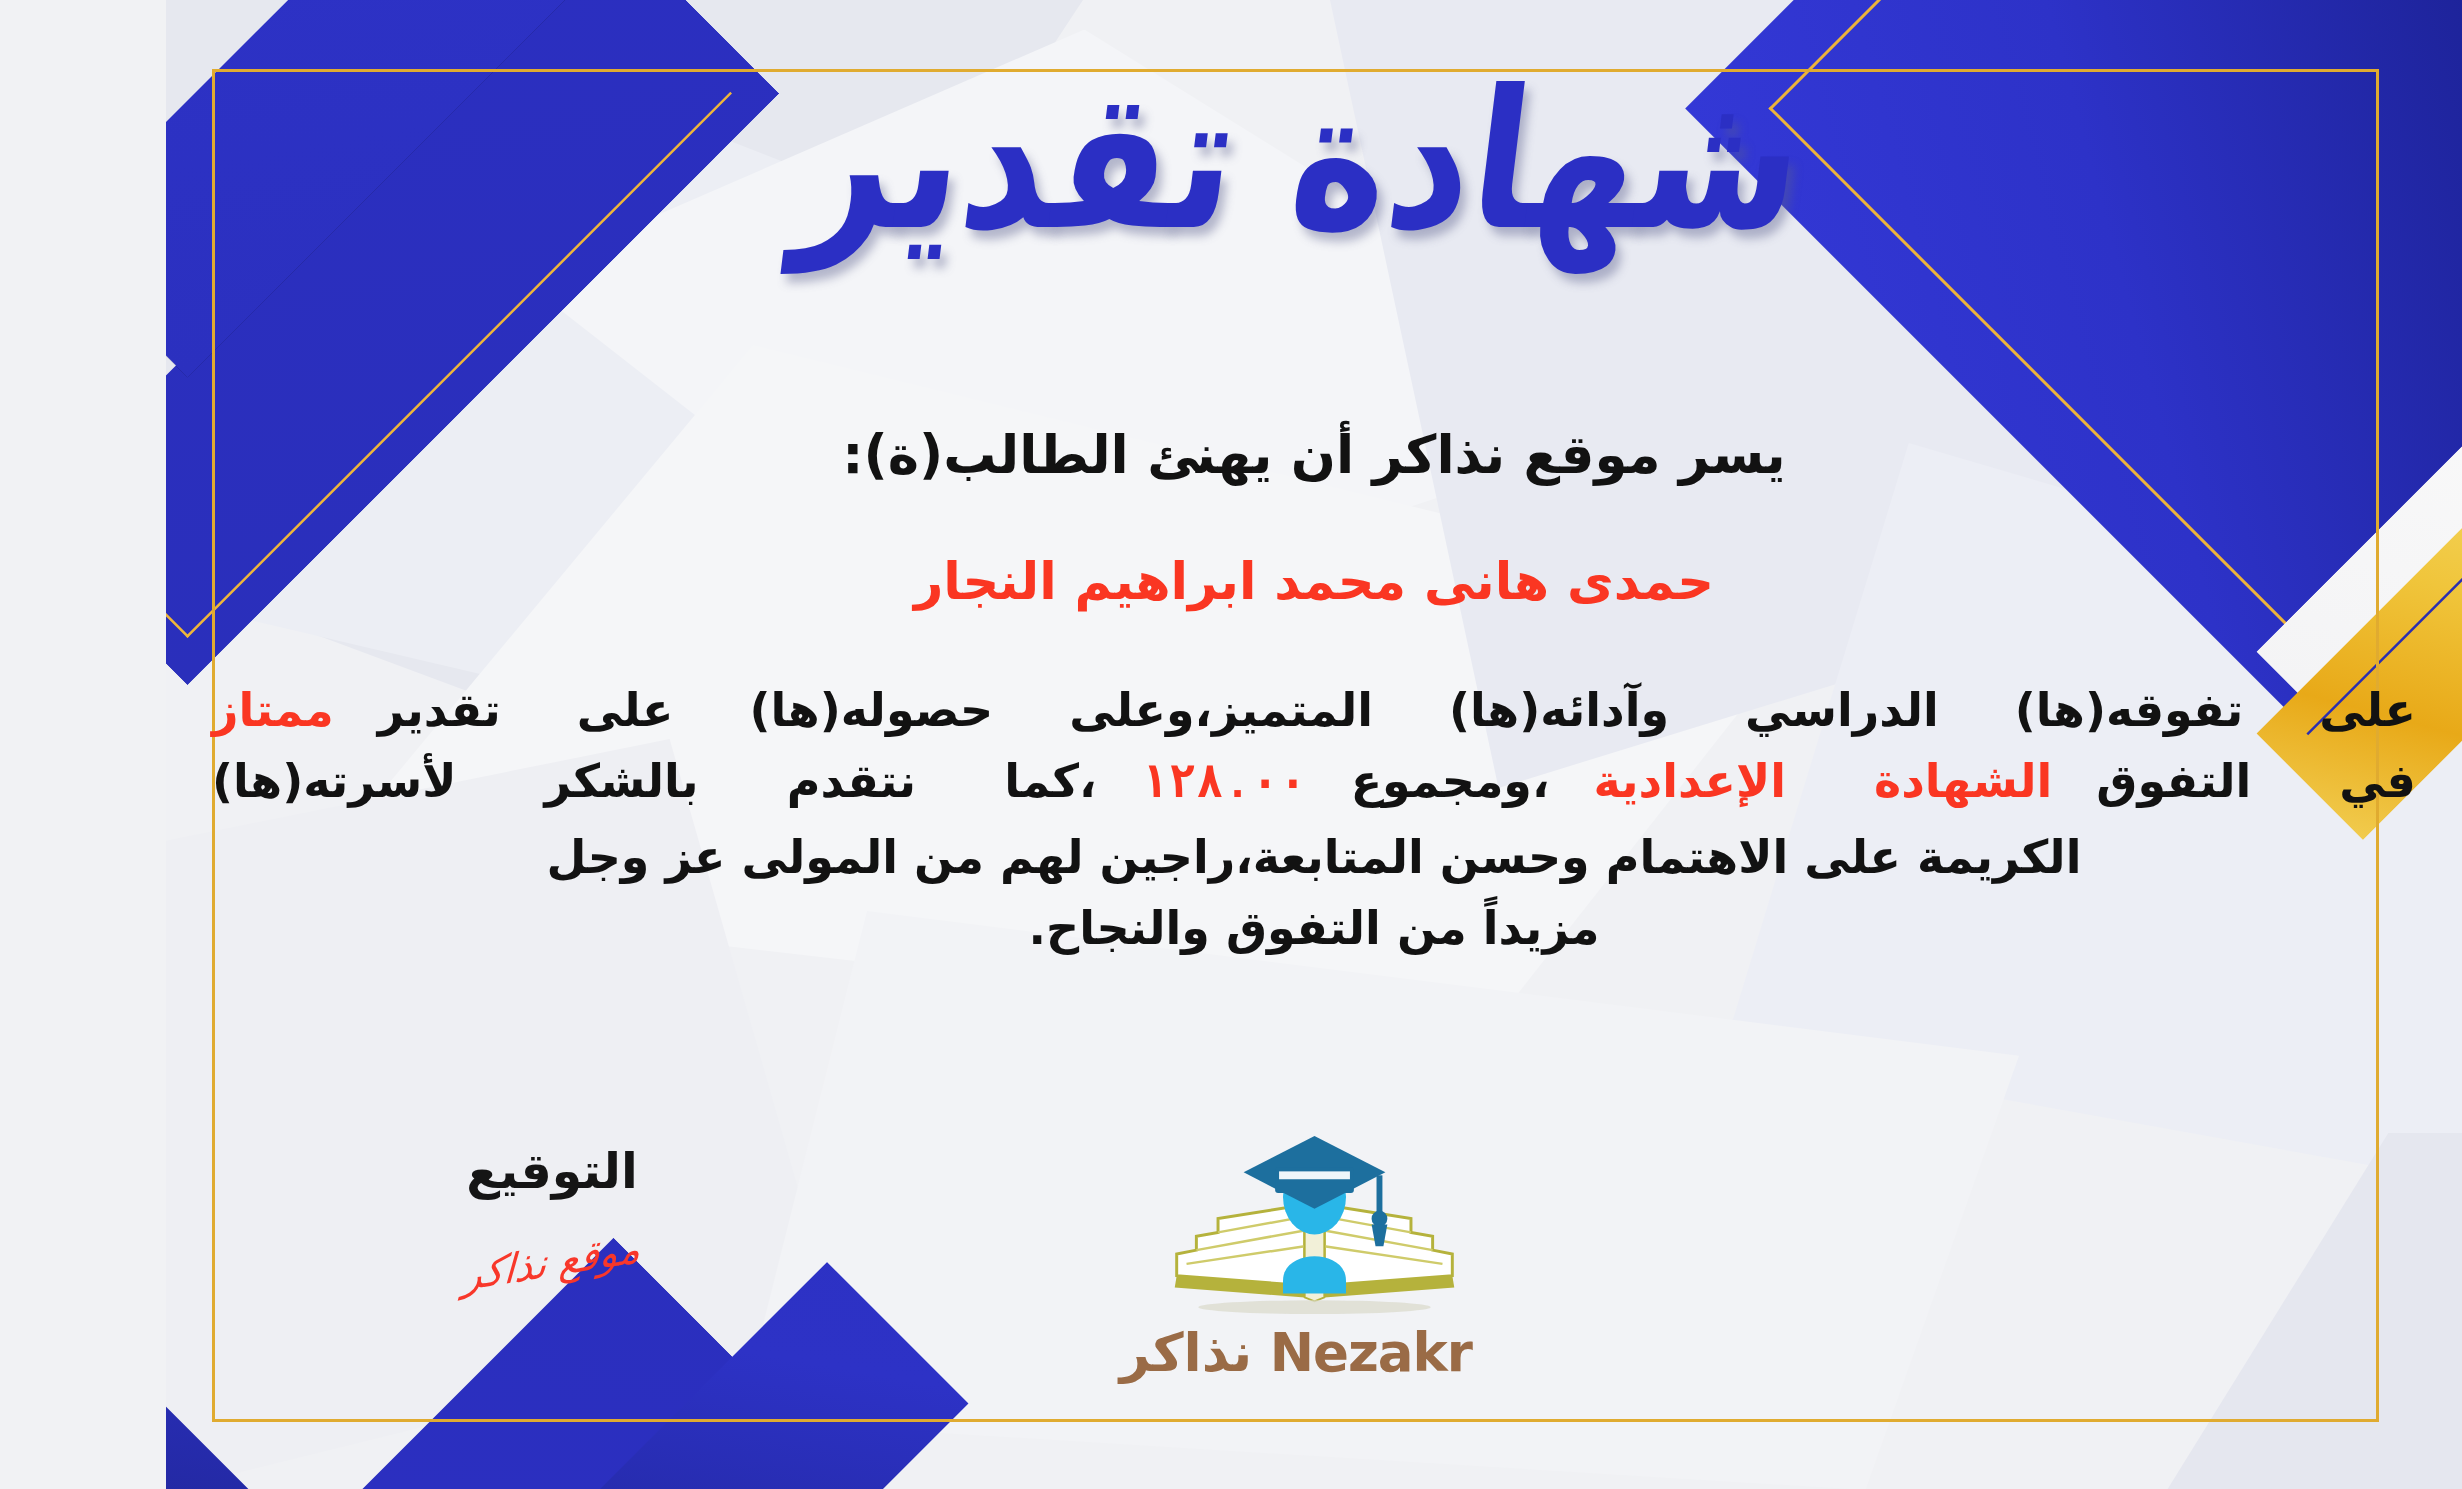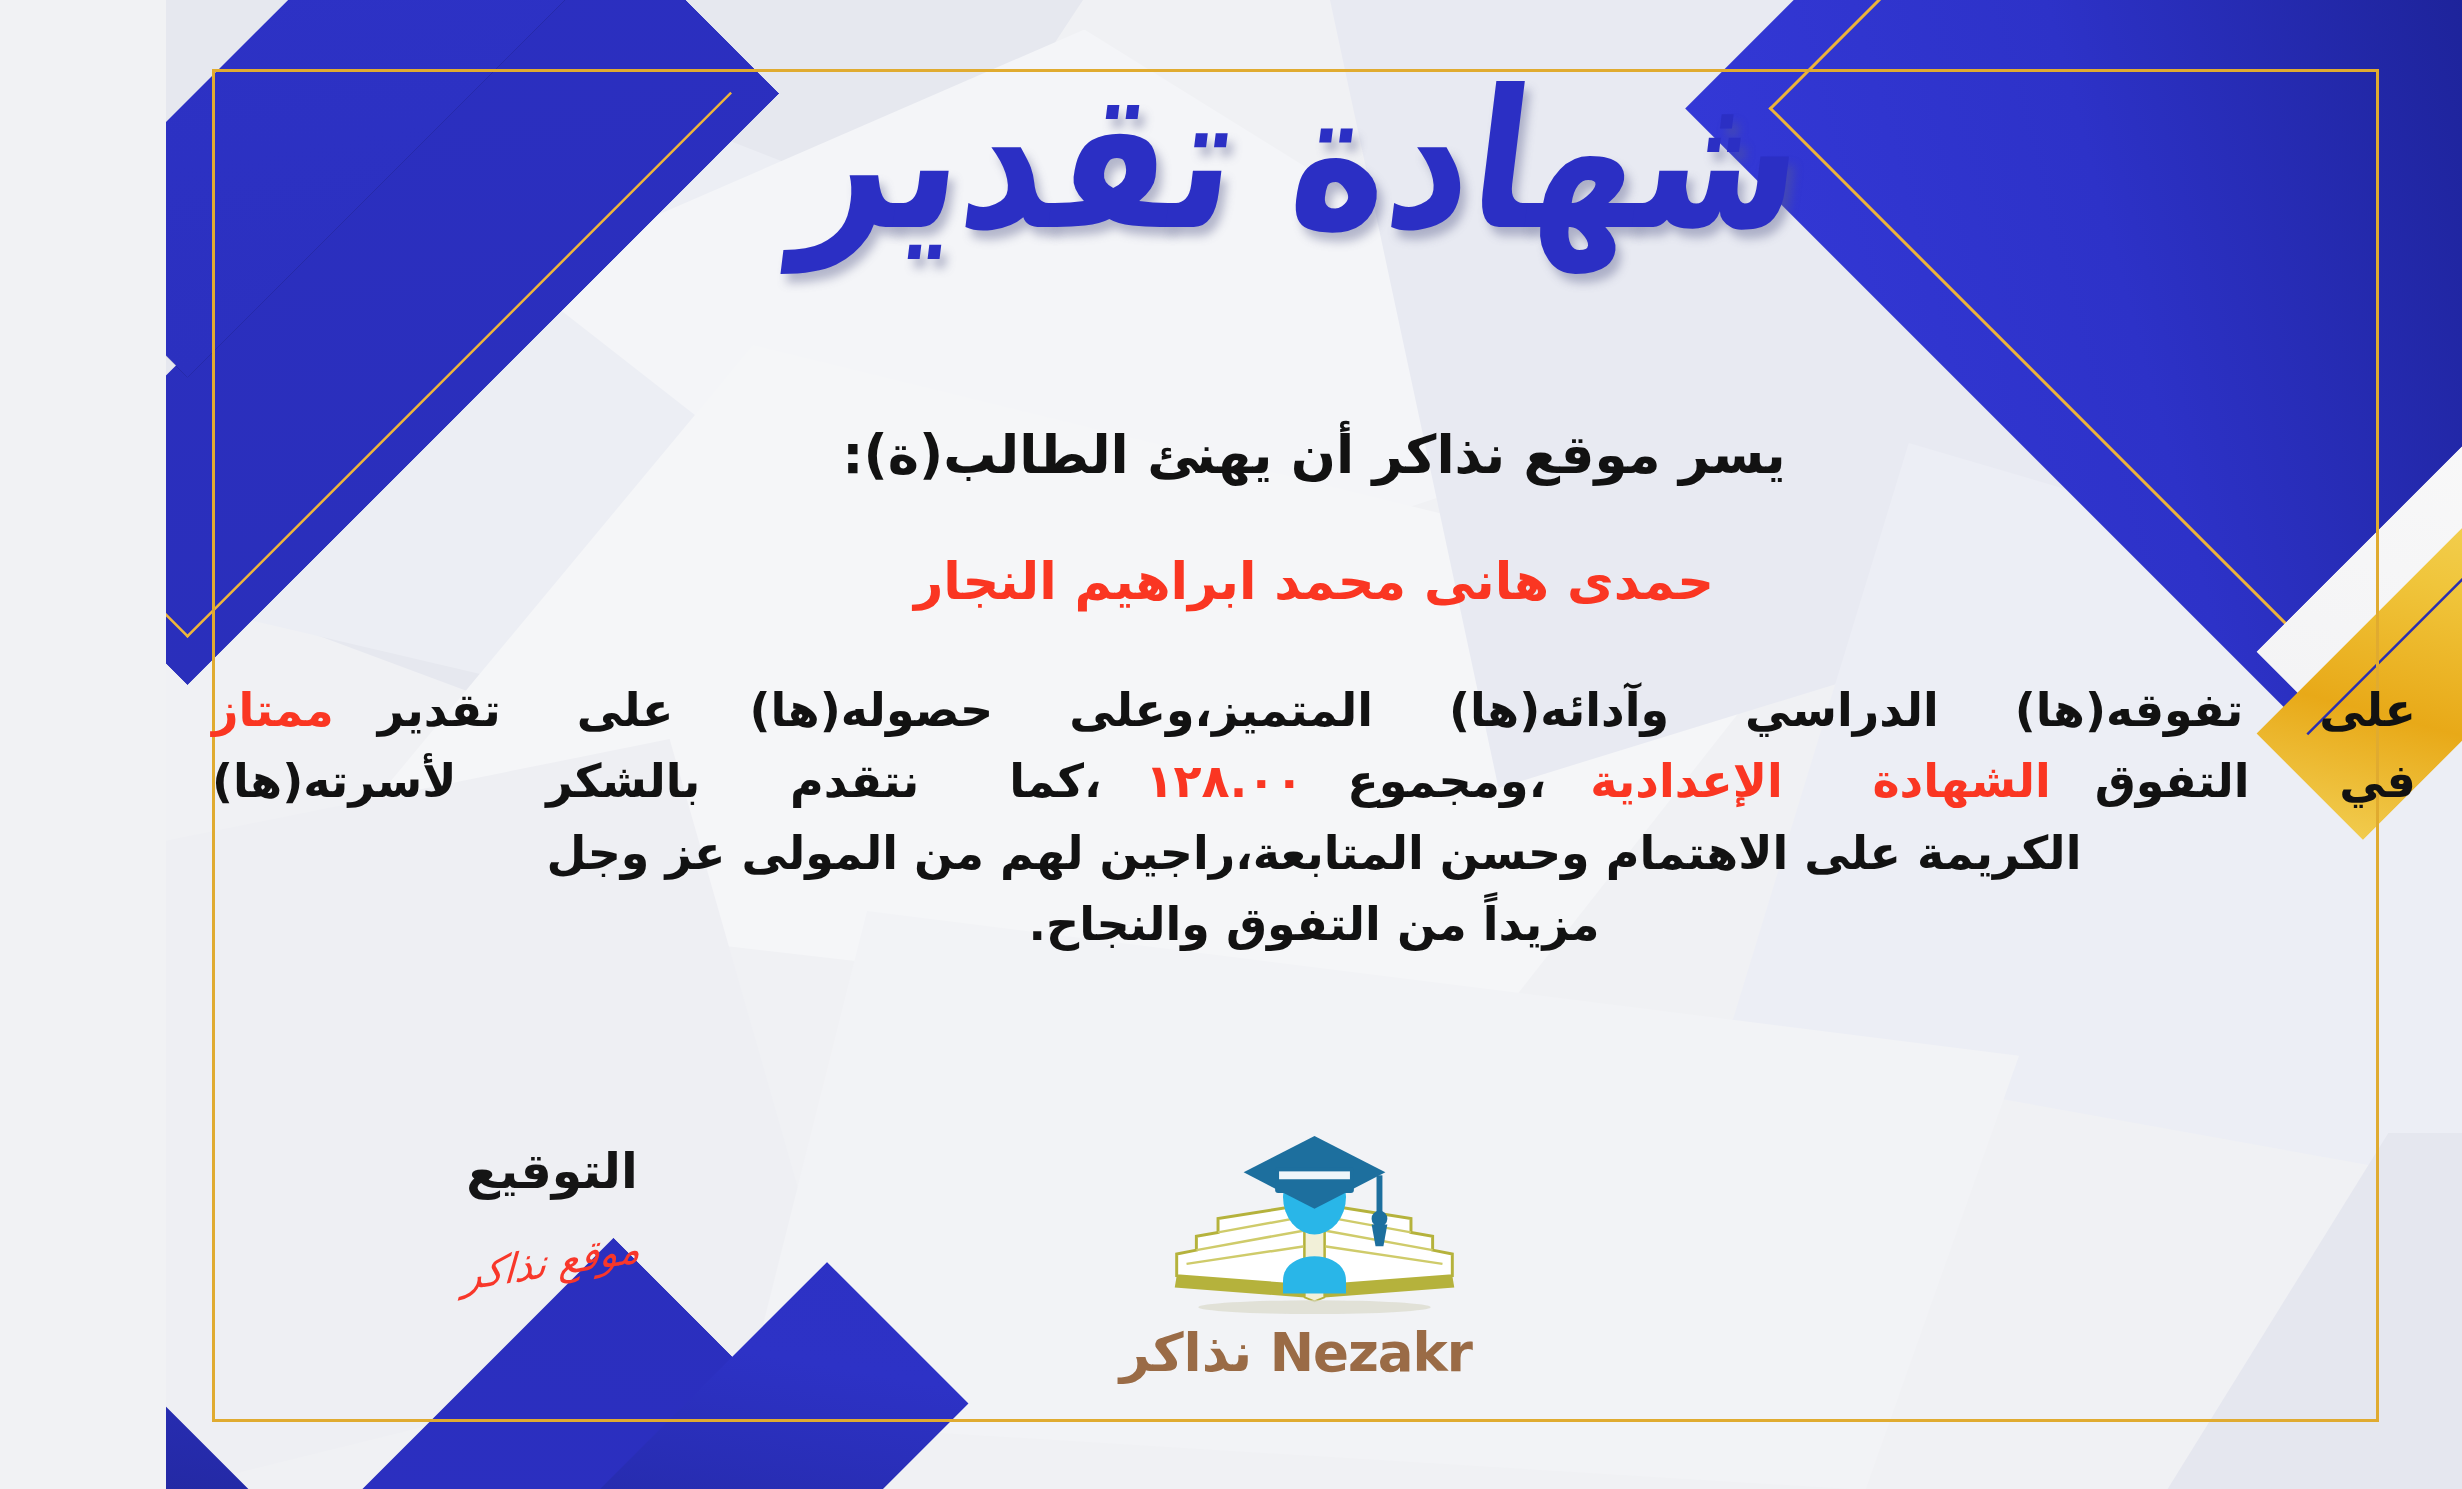--- a/index.html
+++ b/index.html
@@ -230,21 +230,21 @@
     line-height:1.55;
   }
 
   .body-line { white-space:nowrap; }
   .body-line.l1 { text-align:justify; text-align-last:justify; }
   .body-line.l2 { text-align:justify; text-align-last:justify; }
   .body-line.l3 { text-align:center; }
   .body-line.l4 { text-align:center; }
 
   .hl { color:#fa3622; font-weight:700; }
-  .num { color:#fa3622; font-weight:700; }
+  .num { color:#fa3622; font-weight:700;font-family:Liberation Mono, monospace; }
   .gap { display:inline-block; width:44px; }
 
   
   .signature-block {
     position:absolute;
     left:355px; top:1143px;
     width:394px;
     text-align:center;
   }
   .signature-label {

